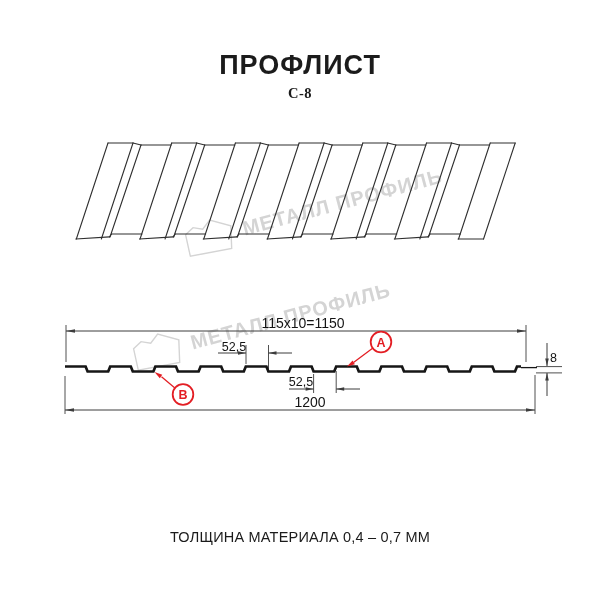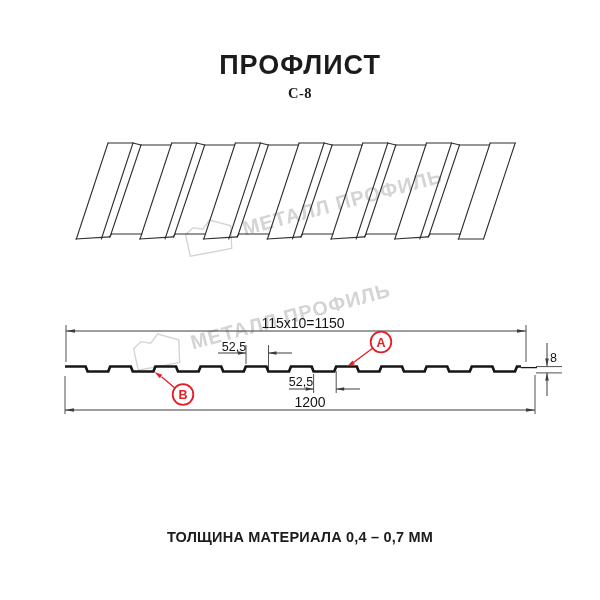--- a/index.html
+++ b/index.html
@@ -3,21 +3,21 @@
 <meta charset="utf-8">
 <style>
   html,body{margin:0;padding:0;background:#fff;}
   .page{position:relative;width:600px;height:600px;background:#fff;overflow:hidden;
         font-family:"Liberation Sans",sans-serif;}
   .title{position:absolute;left:0;right:0;top:50px;text-align:center;
          font-size:27px;font-weight:800;letter-spacing:1px;color:#1b1b1b;}
   .subtitle{position:absolute;left:0;right:0;top:85px;text-align:center;
             font-size:14.5px;font-weight:600;letter-spacing:.5px;color:#1b1b1b;font-family:Liberation Serif, serif;}
   .footer-note{position:absolute;left:0;right:0;top:529px;text-align:center;
-               font-size:14.5px;font-weight:700;letter-spacing:.2px;color:#1b1b1b;}
+               font-size:14.5px;font-weight:400;letter-spacing:.2px;color:#1b1b1b;}
   .wm{position:absolute;display:flex;align-items:center;gap:7px;color:#d4d4d4;
       transform:rotate(-15deg);transform-origin:0 50%;pointer-events:none;}
   .wm span{font-size:20px;font-weight:700;letter-spacing:1px;white-space:nowrap;}
   .wm svg{display:block;}
   .wm1{left:186px;top:226px;}
   .wm2{left:134px;top:340px;}
   .overlay{position:absolute;left:0;top:0;width:600px;height:600px;}
   .dim{font-family:"Liberation Sans",sans-serif;font-size:14px;fill:#141414;text-anchor:middle;}
   .dim-sm{font-family:"Liberation Sans",sans-serif;font-size:12.5px;fill:#141414;text-anchor:middle;}
   .red-label{font-family:"Liberation Sans",sans-serif;font-size:12.5px;fill:#e31e24;

